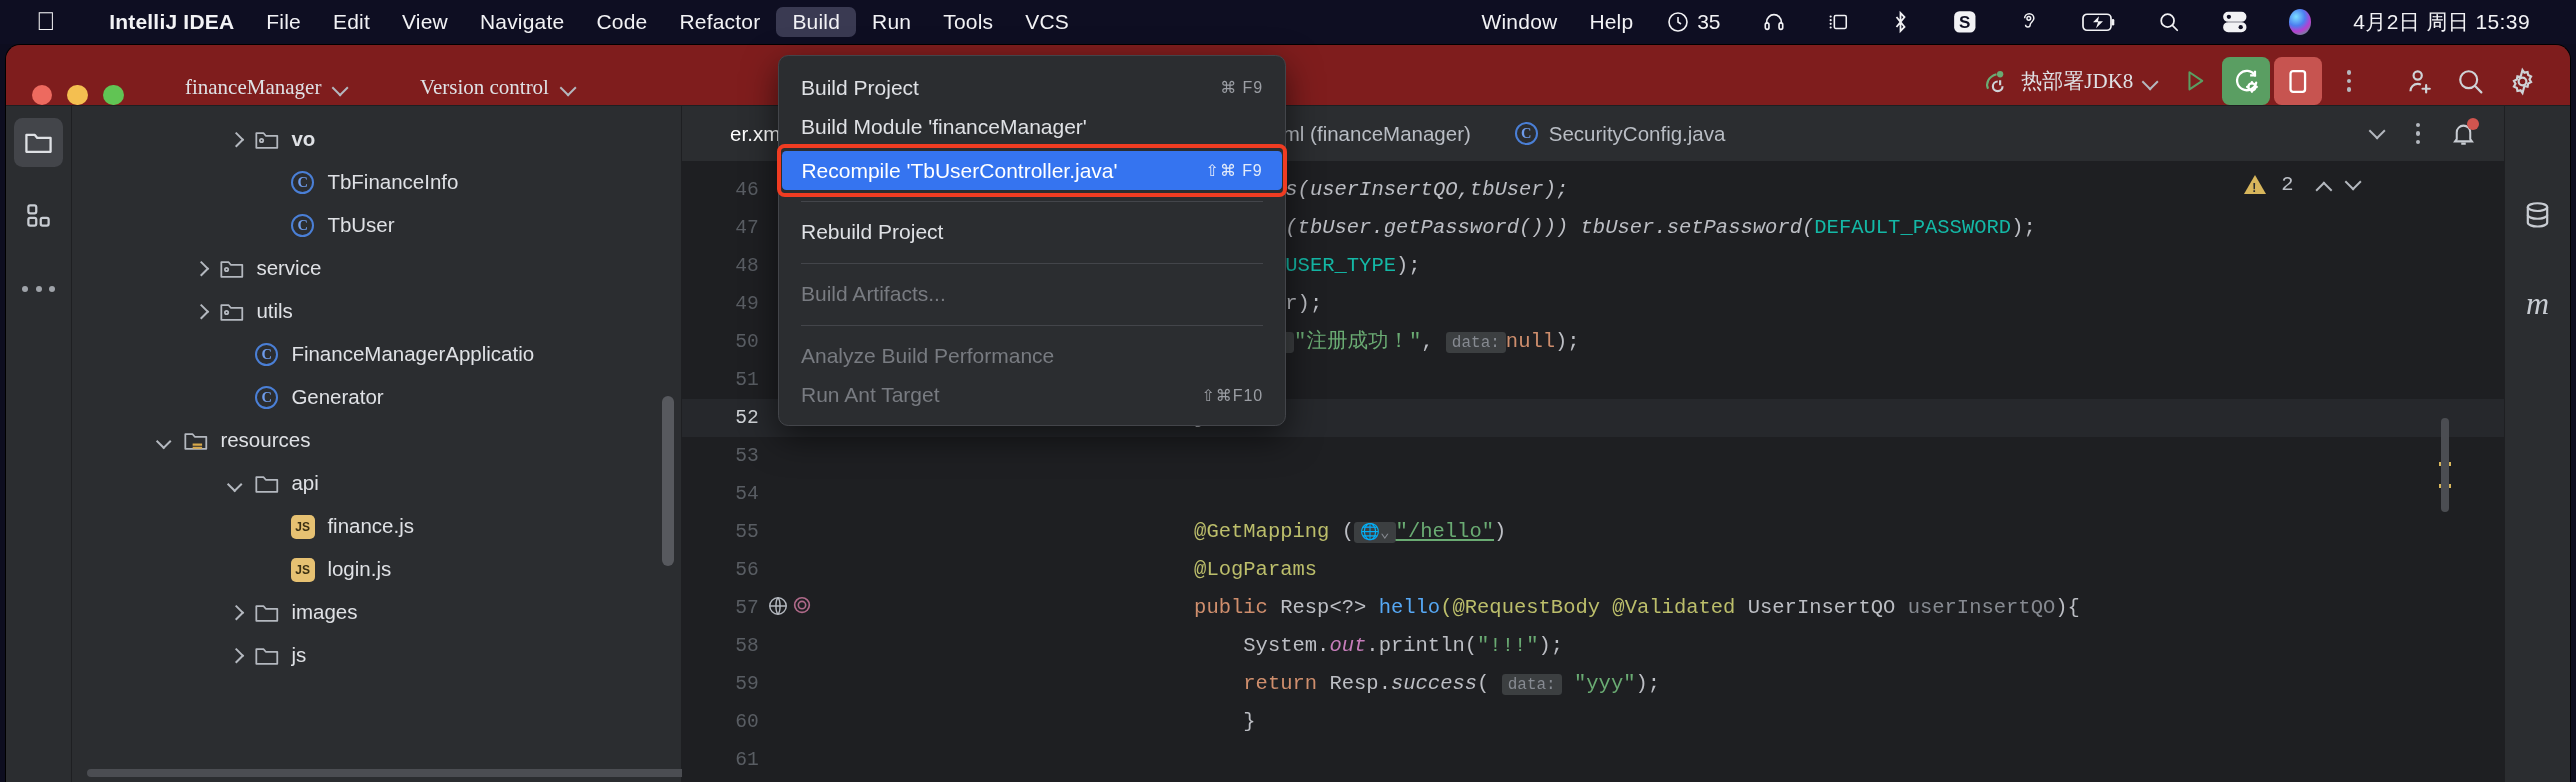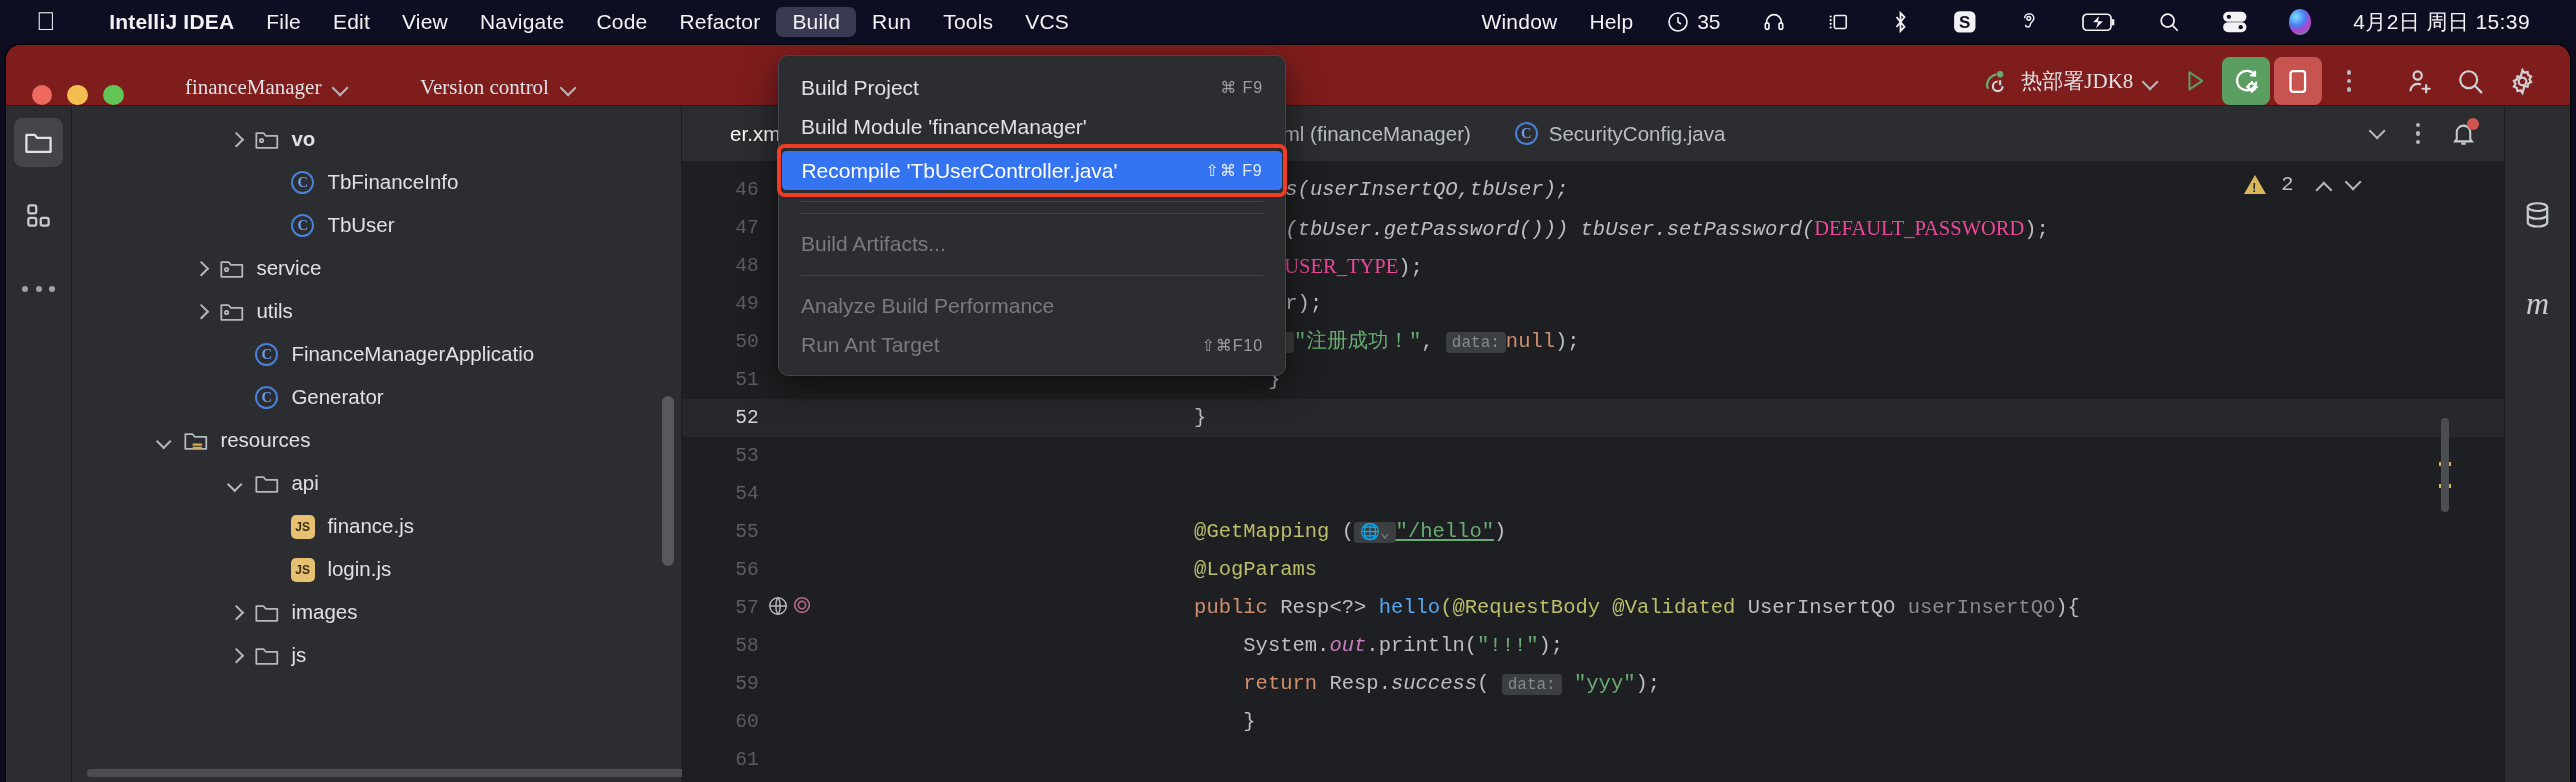--- a/index.html
+++ b/index.html
@@ -145,21 +145,21 @@
   .gline { height: 38px; line-height: 38px; padding-right: 15.3px; position:relative; }
   .gline.cur { color: #cfd2d6; background:#26282c; }
   .gmark { position:absolute; right:-39px; top: 6.8px; display:flex; gap:1.7px; }
   .code {
     flex:1; font-family:"Liberation Mono", monospace; font-size: 20.5px;
     padding-top: 8.5px; color:#bcbec4; position:relative; overflow:hidden;
   }
   .cline { height: 38px; line-height: 38px; white-space: pre; padding-left: 19px; }
   .cline.cur { background:#26282c; }
   .k { color:#cf8e6d; } .f { color:#56a8f5; } .s { color:#6aab73; }
-  .a { color:#bcbe6b; } .cst { color:#ec4899;font-family:Liberation Serif, serif; } .it { font-style:italic; color:#bcbec4; }
+  .a { color:#bcbe6b; } .cst { color:#14b8a6; } .it { font-style:italic; color:#bcbec4; }
   .pm { color:#c77dbb; font-style:italic; } .pv { color:#868a91; }
   .hint { background:#3c3f41; color:#868a91; border-radius:3.4px; padding: 1.7px 6px; font-size:16px; }
   .link { color:#6aab73; text-decoration: underline; }
 
   .right-status {
     position:absolute; right: 136px; top: 8.5px; display:flex; align-items:center; gap: 15.3px;
     color:#b9bdc4; font-size: 20.5px;
   }
   .warn-tri { width:0;height:0;border-left:11px solid transparent;border-right:11px solid transparent;border-bottom:19.6px solid #d8b65c;position:relative;}
   .warn-tri::after{content:"!";position:absolute;left:-2.6px;top:6px;font-size:12px;color:#2b2d30;font-weight:bold;font-family:"Liberation Sans",sans-serif;}
@@ -627,20 +627,23 @@
       <span>Build Module 'financeManager'</span>
     </div>
     <div class="sel-wrap">
       <div class="mitem sel">
         <span>Recompile 'TbUserController.java'</span>
         <span class="mshort">⇧⌘ F9</span>
       </div>
       <div class="sel-box"></div>
     </div>
     <div class="msep"></div>
+    <div class="mitem">
+      <span>Rebuild Project</span>
+    </div>
     <div class="msep"></div>
     <div class="mitem disabled">
       <span>Build Artifacts...</span>
     </div>
     <div class="msep"></div>
     <div class="mitem disabled">
       <span>Analyze Build Performance</span>
     </div>
     <div class="mitem disabled">
       <span>Run Ant Target</span>

